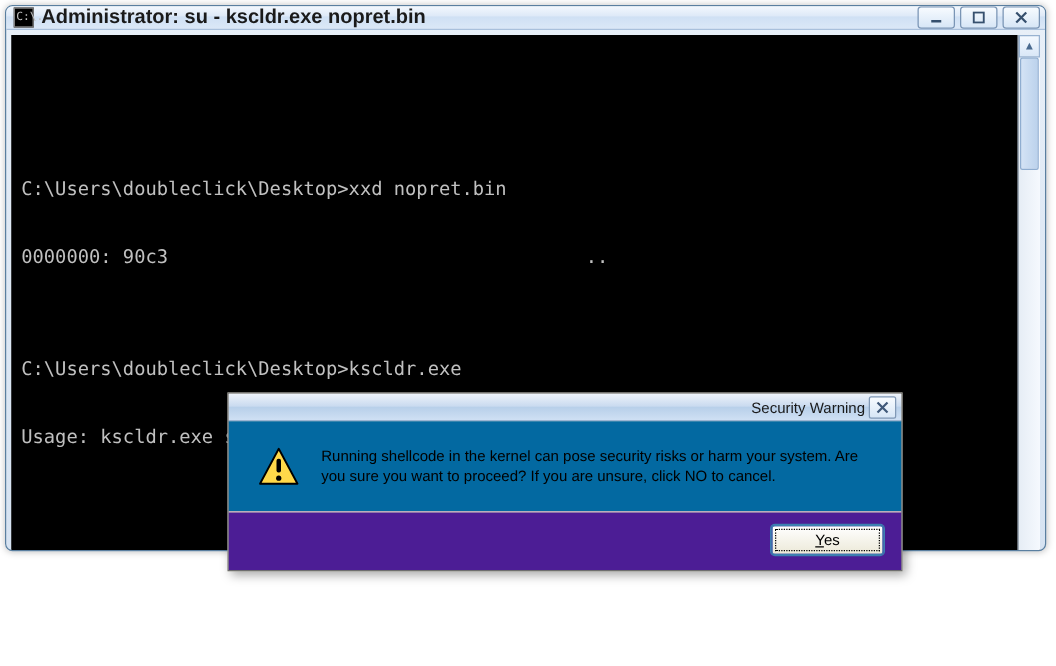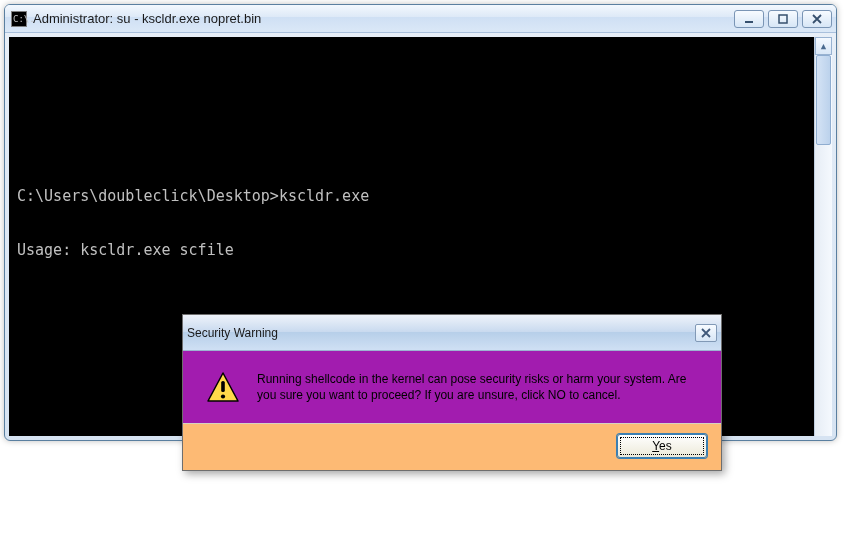--- a/index.html
+++ b/index.html
@@ -42,24 +42,25 @@
     height: 16px;
     background: #000;
     border: 1px solid #808080;
     color: #c0c0c0;
     font: 9px/14px "Consolas", monospace;
     text-align: left;
     padding-left: 1px;
   }
   .console-title {
     flex: 1;
-    font-size: 13px;
+    font-size: 16px;
     color: #1a1a1a;
     white-space: nowrap;
     overflow: hidden;
+    font-weight: bold;
   }
   .winbtn-group {
     display: flex;
     gap: 4px;
   }
   .winbtn {
     width: 30px;
     height: 18px;
     border: 1px solid #7a95b5;
     border-radius: 3px;
@@ -109,57 +110,57 @@
     position: absolute;
     left: 182px;
     top: 314px;
     width: 540px;
     border: 1px solid #6e6e6e;
     background: #ece9d8;
     box-shadow: 3px 3px 8px rgba(0,0,0,0.35);
     font-family: Tahoma, "Segoe UI", sans-serif;
   }
   .dialog-titlebar {
-    height: 36px;
+    height: 22px;
     background: linear-gradient(to bottom,#eef3fa,#c9daef 48%,#b7cfe9 50%,#cfe0f4);
     border-bottom: 1px solid #9cb4d1;
-    display:flex; align-items:center; padding:0 4px; gap:3px;
+    display:flex; align-items:center; padding:0 4px; gap:3px;text-align:right;
   }
   .dialog-title {
     flex:1;
     font-size:12px;
     color:#1a1a1a;
   }
   .dlg-close {
     width:22px;height:18px;
     border:1px solid #8199b6;
     background: linear-gradient(to bottom,#f7fbff,#d7e6f6);
     border-radius:2px;
     display:flex;align-items:center;justify-content:center;
     color:#40597a;
   }
   .dialog-body {
     display:flex;
     padding: 20px 22px 18px 22px;
     gap: 16px;
-    background:#a21caf;
+    background:#0369a1;
   }
   .warn-icon { width:36px; flex:none; display:flex; align-items:flex-start; justify-content:center; }
   .dialog-msg {
     font-size:12px;
     color:#000;
     line-height:1.35;
   }
   .dialog-buttons {
     border-top:1px solid #d6d2c2;
     padding: 10px 14px 12px 14px;
     display:flex;
     justify-content:flex-end;
     gap:12px;
-    background:#fdba74;
+    background:#4c1d95;
   }
   .dlg-btn {
     min-width: 90px;
     height: 24px;
     border:1px solid #707070;
     background: linear-gradient(to bottom,#ffffff,#ece9d8);
     font: 12px Tahoma,sans-serif;
     display:flex;align-items:center;justify-content:center;
     border-radius:3px;
   }
@@ -192,20 +193,22 @@
       <div class="winbtn">
         <svg viewBox="0 0 12 10">
             <path d="M2 1 L10 9 M10 1 L2 9" stroke="#36506e" stroke-width="1.8"></path>
           </svg>
       </div>
     </div>
   </div>
   <div class="console-client">
     <div class="console-line"></div>
     <div class="console-line"></div>
+    <div class="console-line">C:\Users\doubleclick\Desktop&gt;xxd nopret.bin</div>
+    <div class="console-line">0000000: 90c3                                     ..</div>
     <div class="console-line"></div>
     <div class="console-line">C:\Users\doubleclick\Desktop&gt;kscldr.exe</div>
     <div class="console-line">Usage: kscldr.exe scfile</div>
     
     <div class="console-line"></div>
     
 
     <div class="console-scrollbar">
       <div class="sb-btn">▲</div>
       <div class="sb-track">

